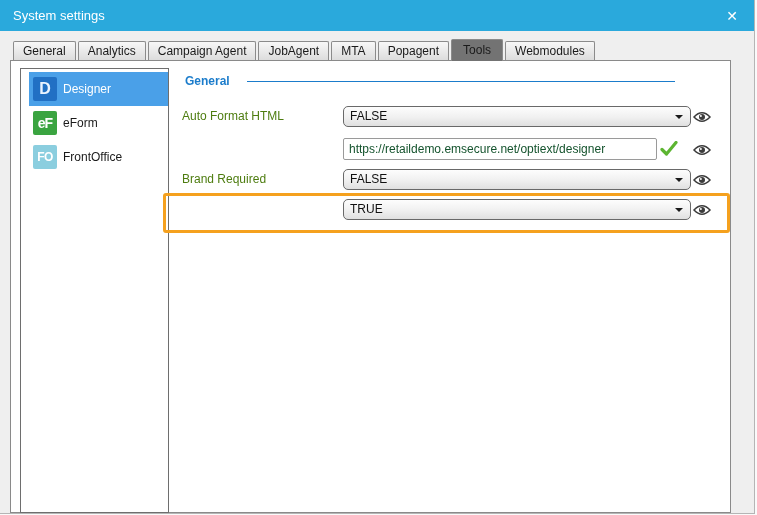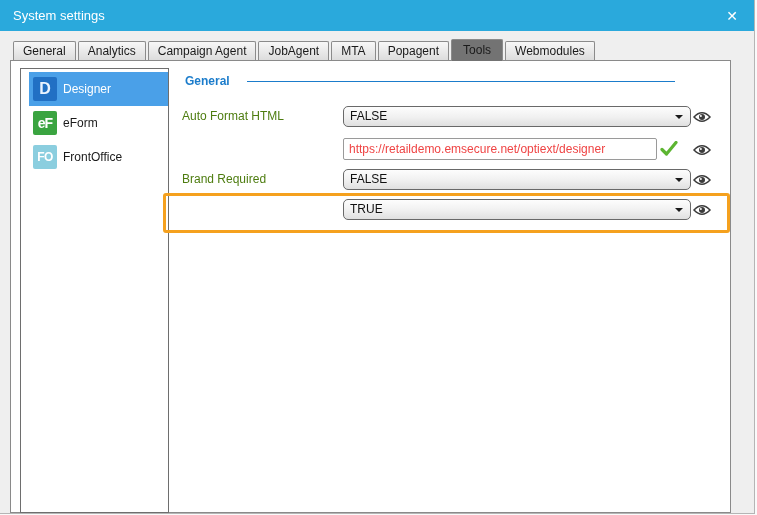--- a/index.html
+++ b/index.html
@@ -88,21 +88,21 @@
   }
   .dropdown .caret{
     position:absolute;right:7px;top:8px;width:0;height:0;
     border-left:4px solid transparent;border-right:4px solid transparent;
     border-top:4px solid #1a1a1a;
   }
   .text-input{
     position:absolute;left:332px;width:302px;height:20px;
     border:1px solid #9a9a9a;border-radius:2px;background:#ffffff;
     font-family:"Liberation Sans","DejaVu Sans",sans-serif;
-    font-size:12px;color:#ef4444;padding:0 5px;outline:none;
+    font-size:12px;color:#14532d;padding:0 5px;outline:none;
   }
   .eye{
     position:absolute;left:681px;width:20px;height:14px;cursor:pointer;
   }
   .check{
     position:absolute;left:649px;width:18px;height:15px;
   }
   .highlight-box{
     position:absolute;left:152px;top:132px;width:561px;height:34px;
     border:3px solid #f5a11e;border-radius:3px;

